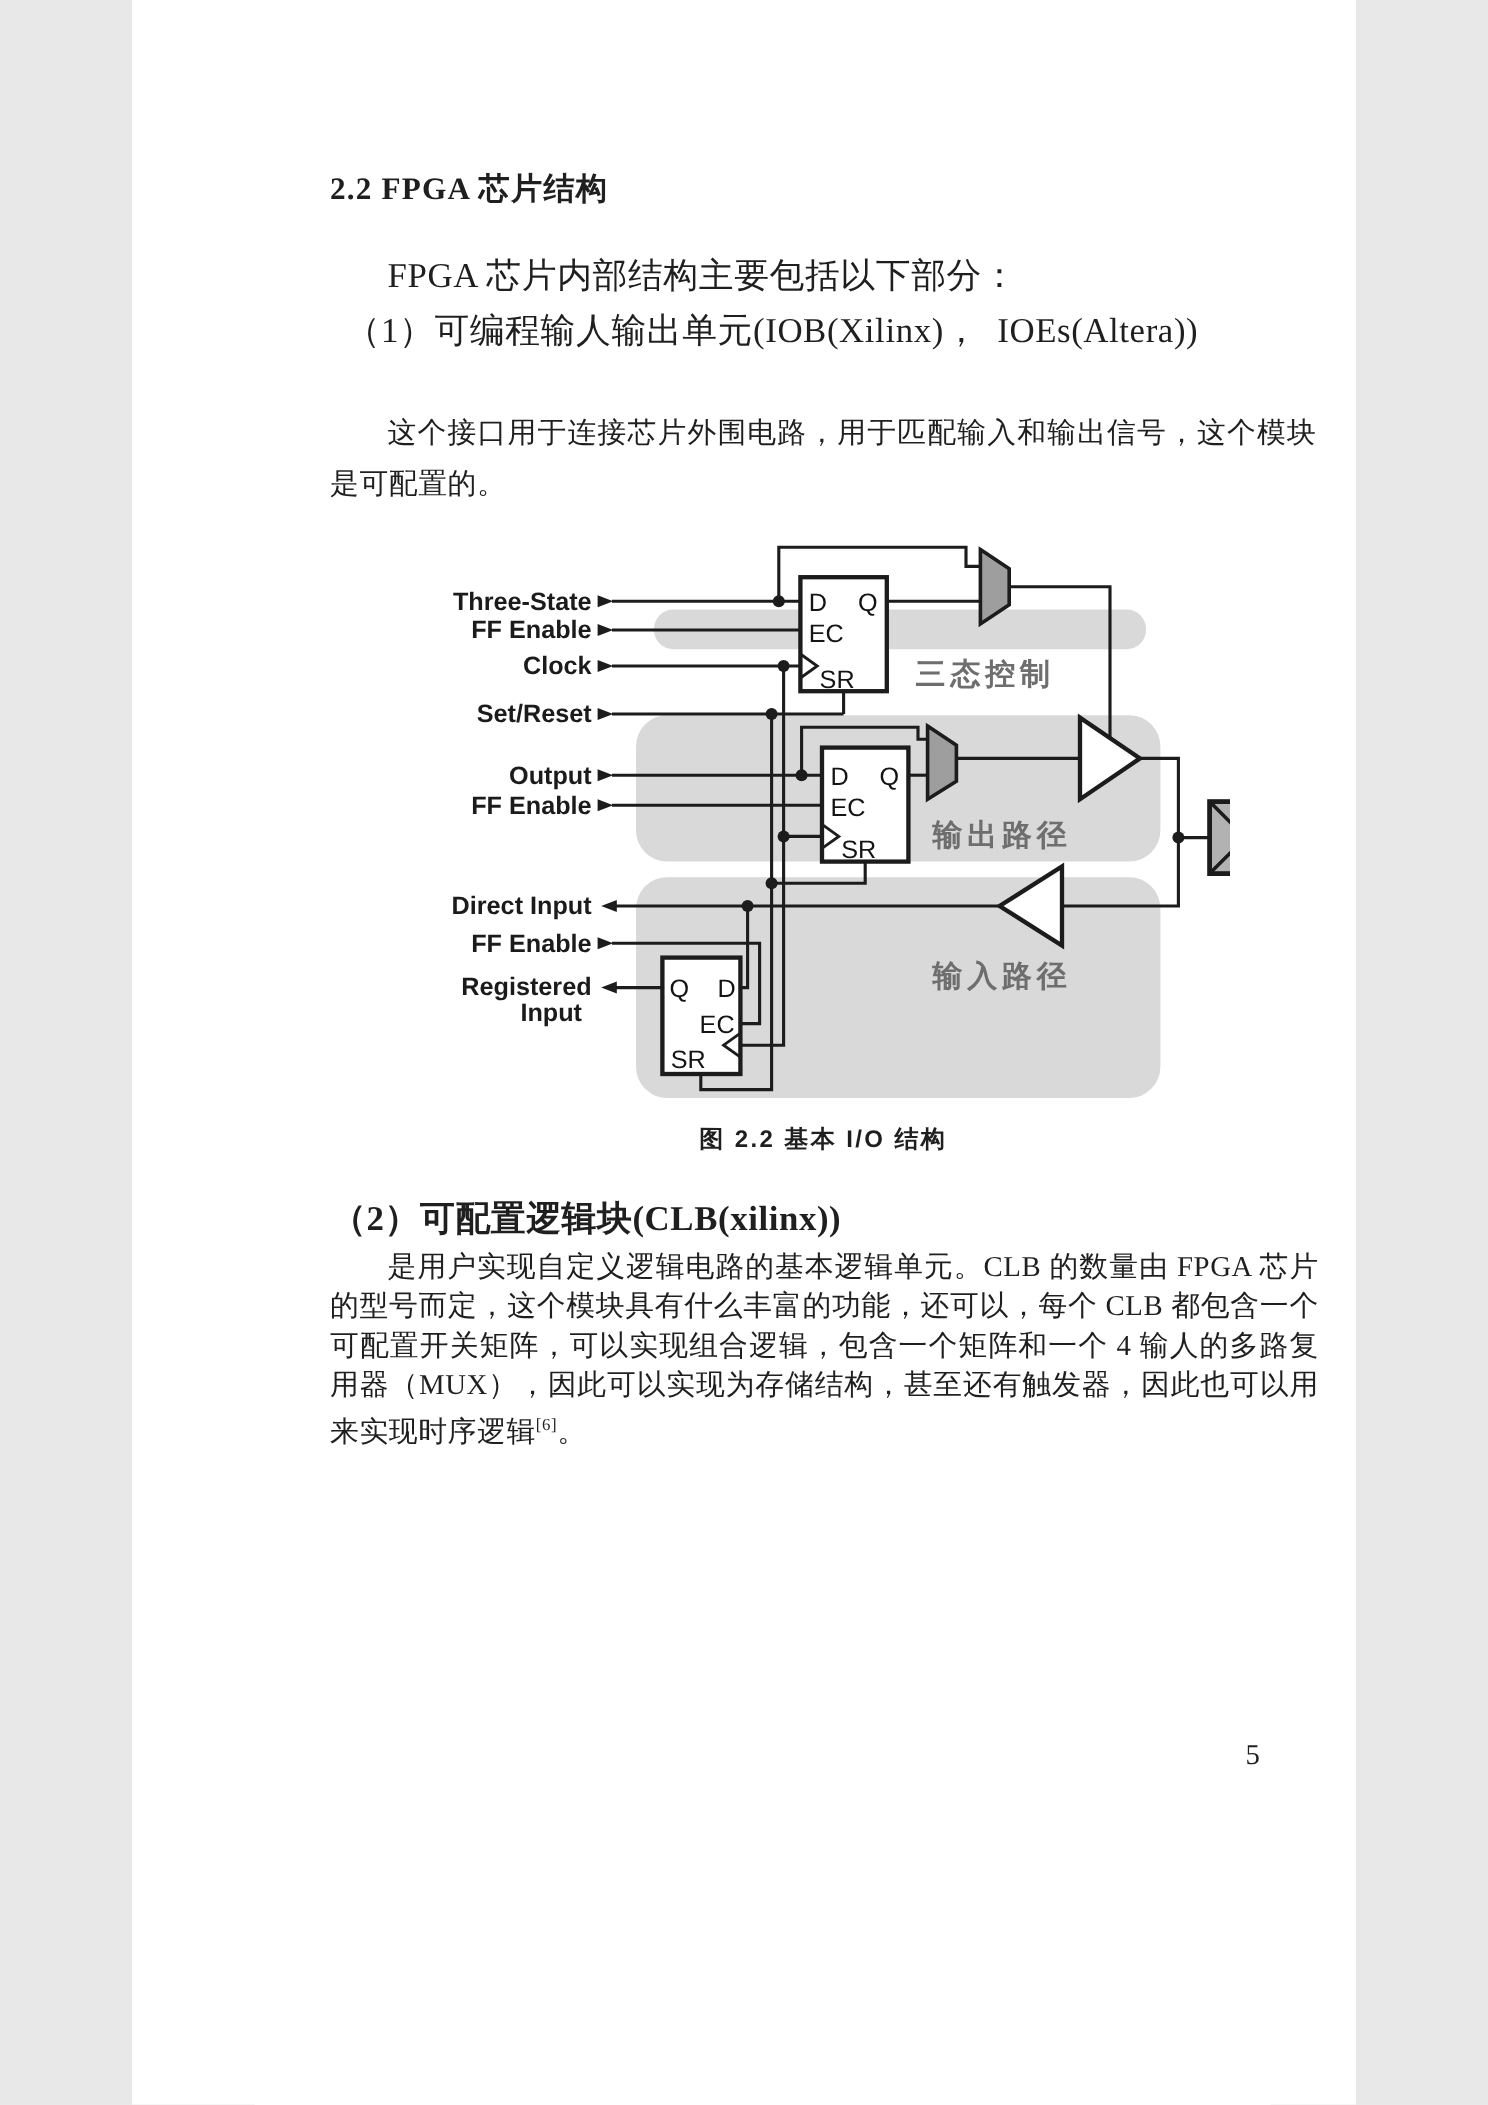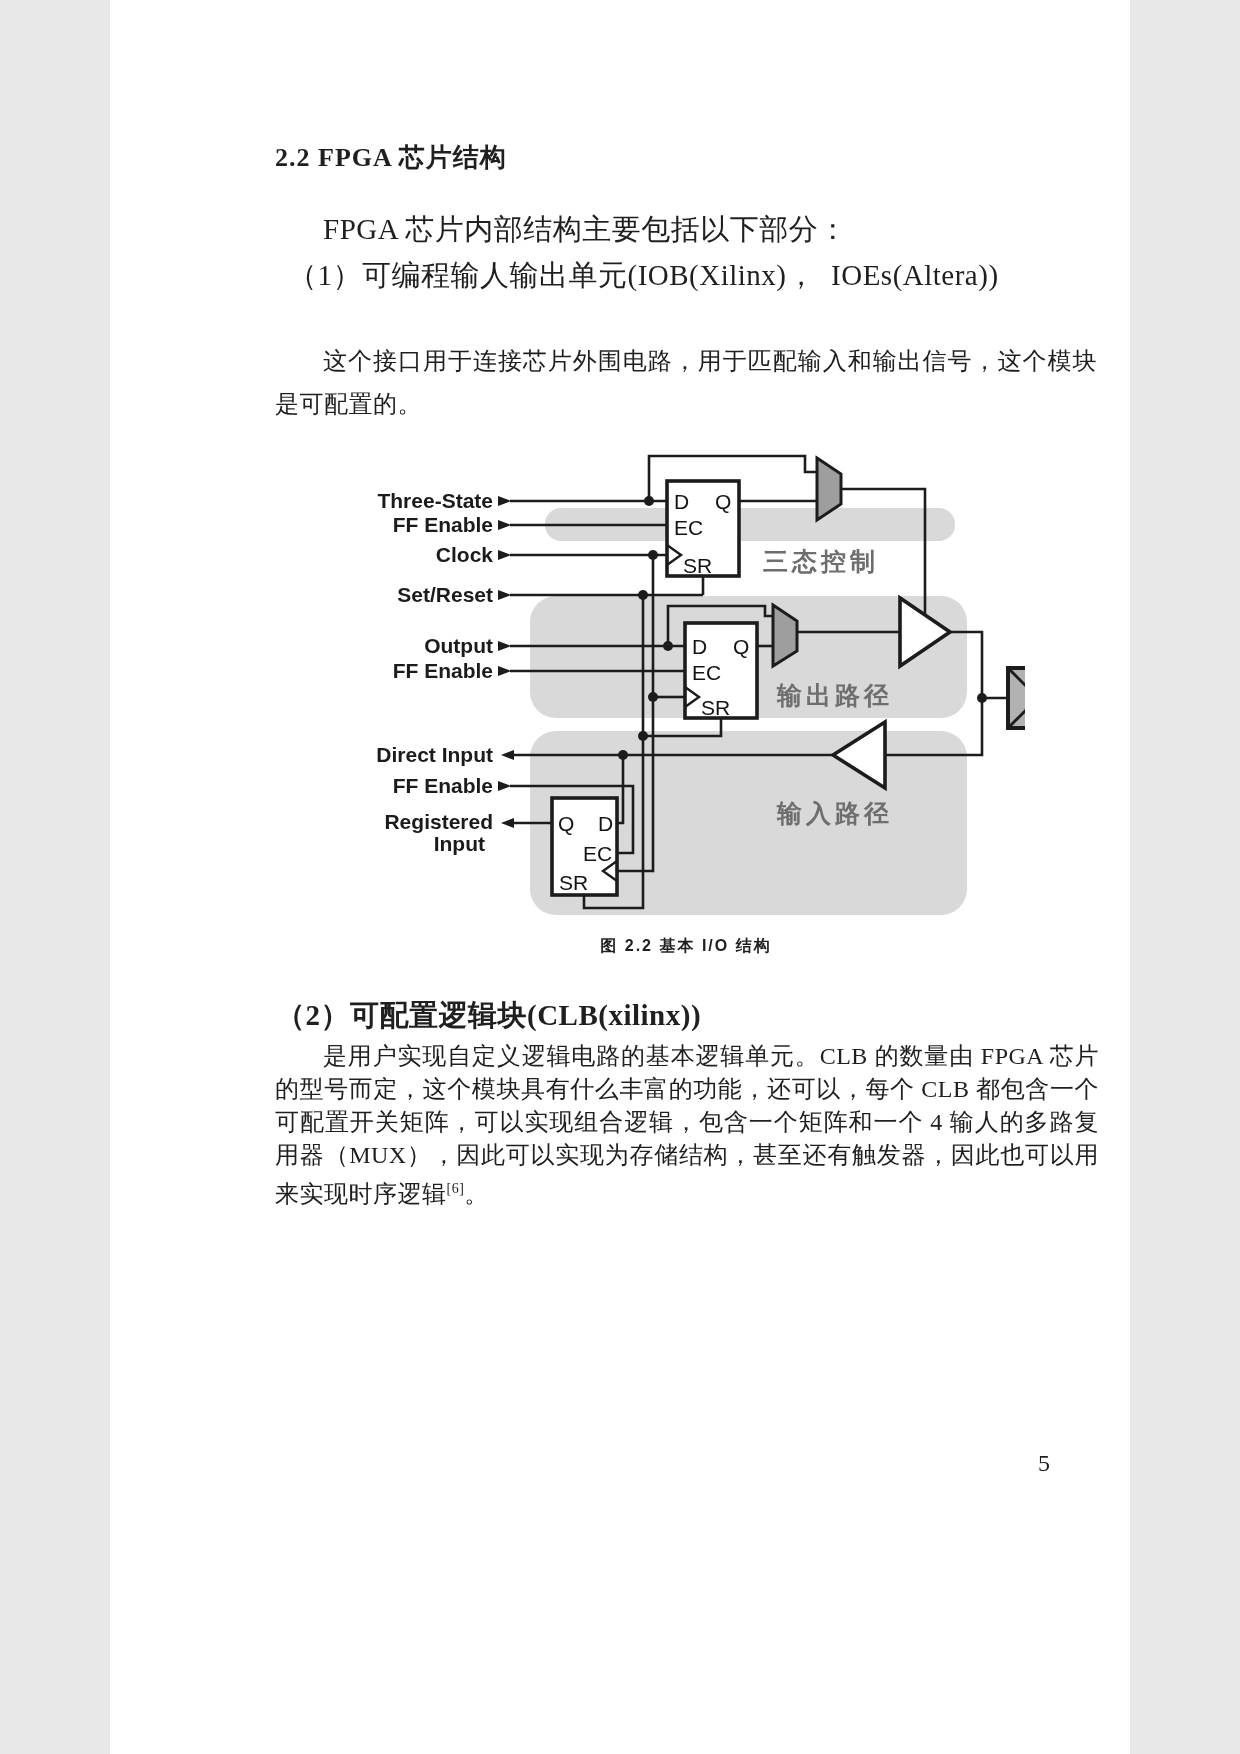--- a/index.html
+++ b/index.html
@@ -6,21 +6,21 @@
   .page{
     position:relative;width:1020px;height:1754px;margin:0 auto;
     background:#ffffff;overflow:hidden;
     font-family:"Liberation Serif","DejaVu Serif",serif;color:#1f1f1f;
   }
   .abs{position:absolute;}
   .h1{font-size:26px;font-weight:bold;letter-spacing:1px;}
   .body-line{font-size:29px;letter-spacing:0.5px;}
   .para{font-size:24px;line-height:43px;text-align:justify;text-indent:48px;letter-spacing:0.5px;}
   .para2{font-size:24px;line-height:33px;text-align:justify;text-indent:48px;letter-spacing:0.5px;}
-  .caption{font-size:16px;font-weight:bold;text-align:center;letter-spacing:2px;font-family:"Liberation Sans","DejaVu Sans",sans-serif;}
+  .caption{font-size:20px;font-weight:bold;text-align:center;letter-spacing:2px;font-family:"Liberation Sans","DejaVu Sans",sans-serif;}
   .pagenum{font-size:24px;}
   sup{font-size:14px;}
   
   svg text{font-family:"Liberation Sans","DejaVu Sans",sans-serif;}
   .sig{font-size:21px;font-weight:bold;fill:#1b1b1b;}
   .ffl{font-size:21px;fill:#141414;}
   .cn{font-size:25px;font-weight:bold;fill:#6e6e6e;letter-spacing:4px;}
   .w{fill:none;stroke:#1c1c1c;stroke-width:2.6;}
   .box{fill:#ffffff;stroke:#1c1c1c;stroke-width:3.6;}
   .wedge{fill:none;stroke:#1c1c1c;stroke-width:2.4;}

